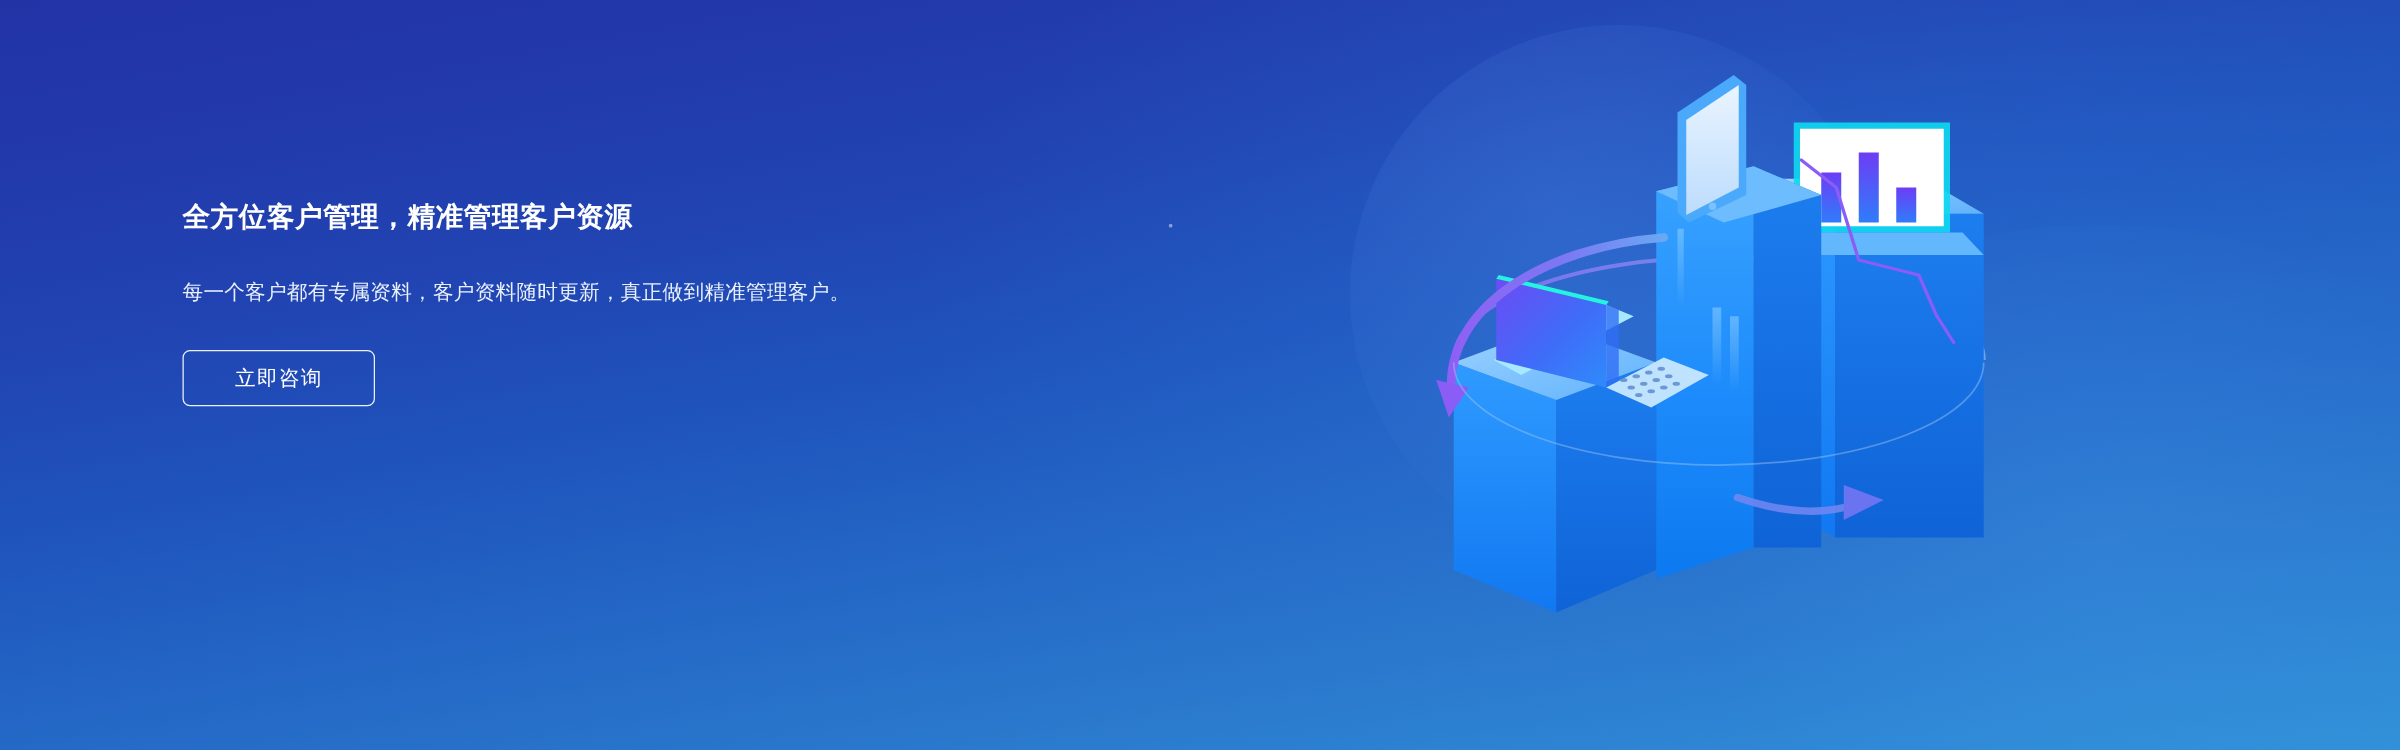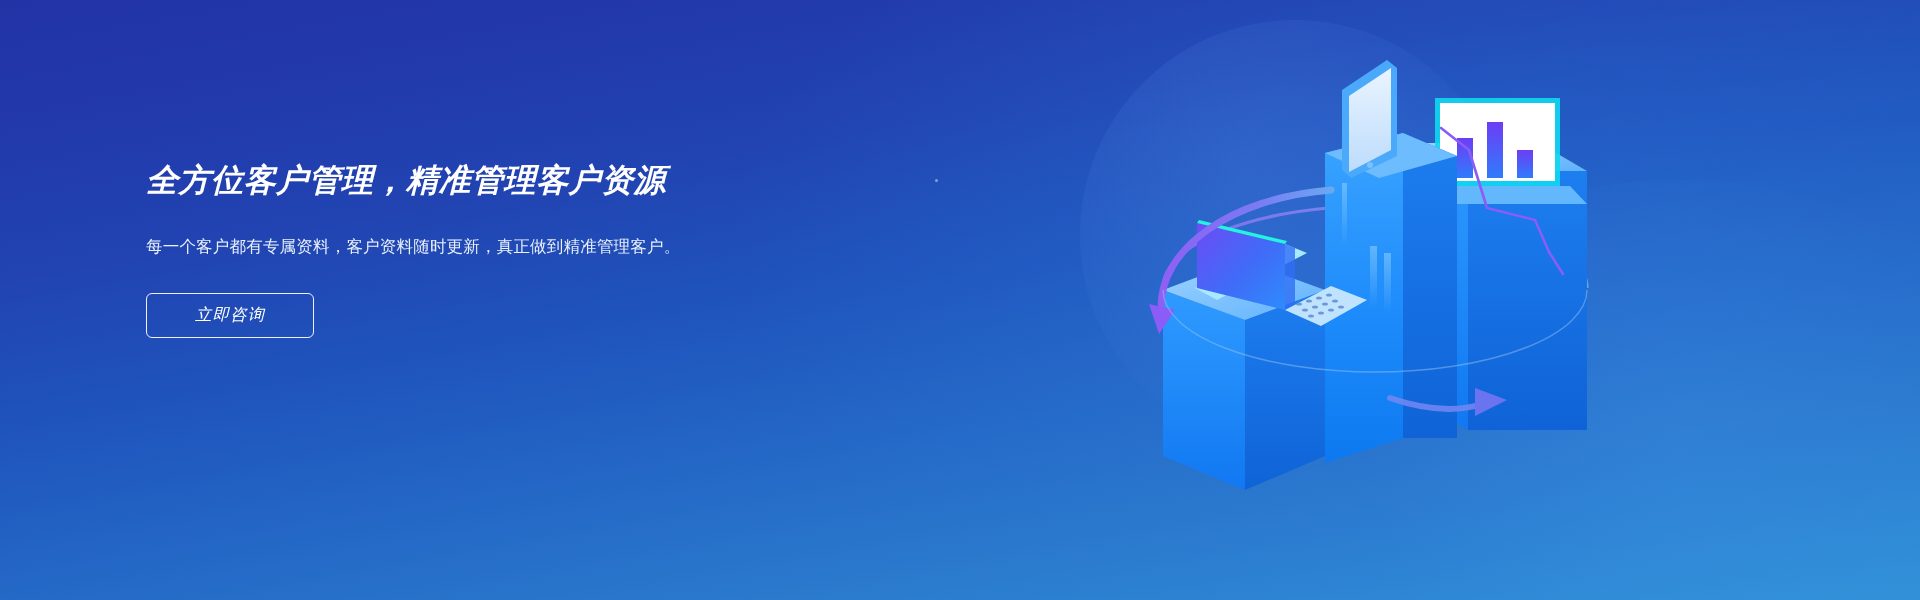--- a/index.html
+++ b/index.html
@@ -51,54 +51,52 @@
 
   
   .copy {
     position: absolute;
     left: 146px;
     top: 160px;
     width: 640px;
   }
 
   .headline {
-    font-size: 32px;
+    font-size: 22px;
     font-weight: bold;
     color: #ffffff;
     letter-spacing: 0.5px;
     line-height: 1.25;
     white-space: nowrap;
-    font-style: italic;
   }
 
   .subhead {
     margin-top: 33px;
     font-size: 16.5px;
     color: #e8f0fb;
     line-height: 1.62;
     width: 590px;
     letter-spacing: 0.2px;
   }
 
   .cta {
     margin-top: 33px;
     display: inline-flex;
     align-items: center;
     justify-content: center;
-    width: 168px;
+    width: 154px;
     height: 45px;
     border: 1.5px solid rgba(255,255,255,0.92);
     border-radius: 6px;
     color: #ffffff;
     font-size: 16.5px;
     letter-spacing: 1px;
     background: transparent;
     cursor: pointer;
     user-select: none;
-    font-style: italic;
   }
 
   
   .art {
     position: absolute;
     left: 1135px;
     top: 38px;
     width: 480px;
     height: 480px;
   }

